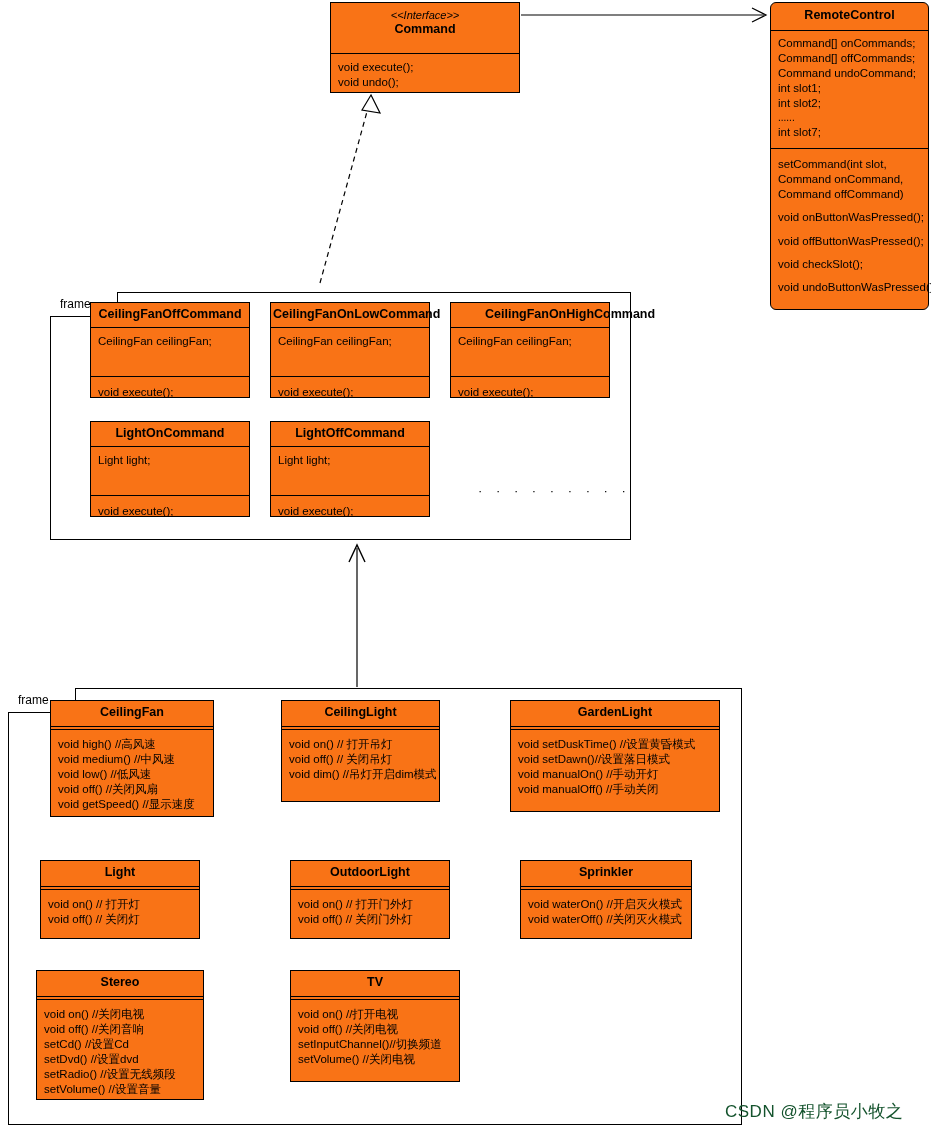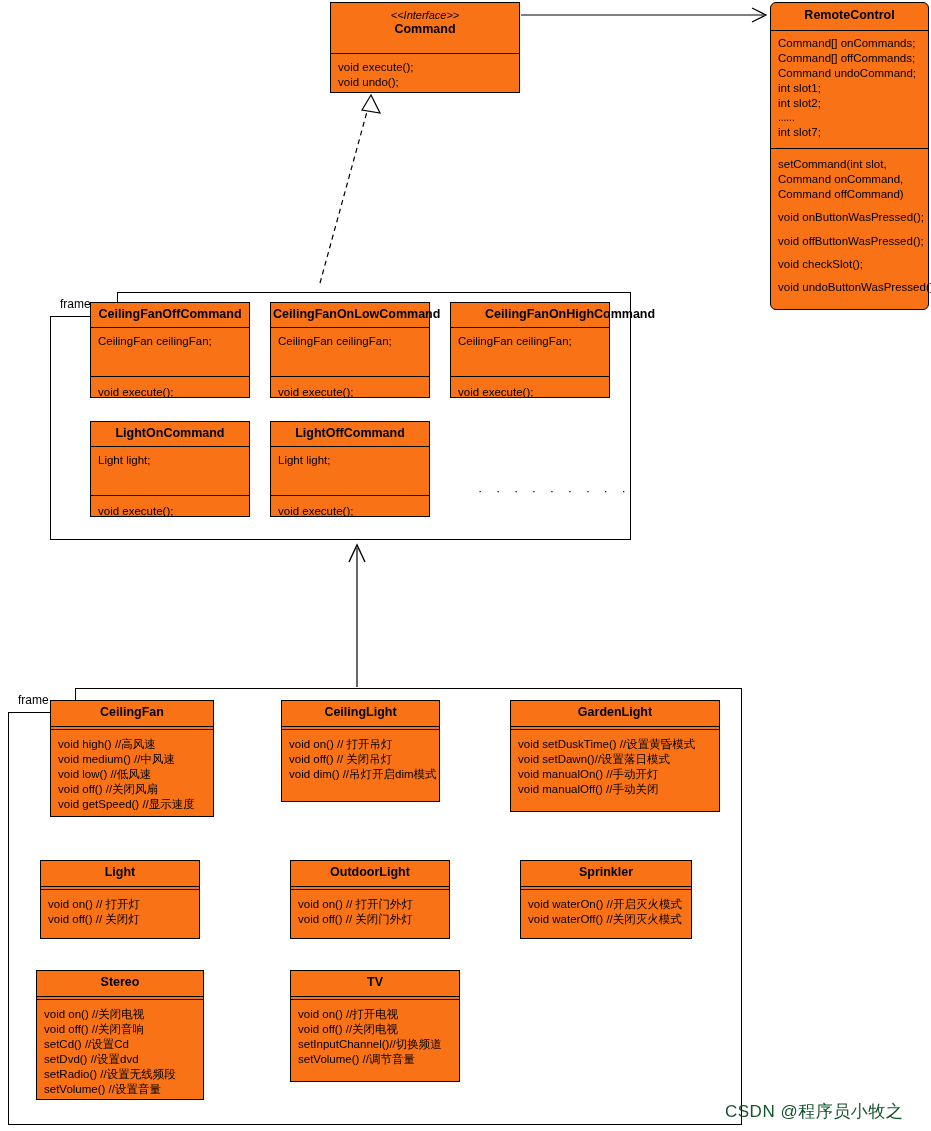--- a/index.html
+++ b/index.html
@@ -344,21 +344,21 @@
 
   <div class="umlbox" style="left:290px; top:970px; width:170px; height:112px;">
     <div class="uml-title" style="padding-top:4px;padding-bottom:5px;">
       <span>TV</span>
     </div>
     <div class="uml-sep double"></div>
     <div class="uml-compartment" style="padding-top:7px;">
       <span class="ln">void on() //打开电视</span>
       <span class="ln">void off() //关闭电视</span>
       <span class="ln">setInputChannel()//切换频道</span>
-      <span class="ln">setVolume() //调节音量</span>
+      <span class="ln">setVolume() //关闭电视</span>
     </div>
   </div>
 
   <svg class="overlay" viewBox="0 0 931 1131">
 
     <g>
       <line x1="521" y1="15" x2="764" y2="15" stroke="#000" stroke-width="1.2"></line>
       <polyline points="752,8 766,15 752,22" fill="none" stroke="#000" stroke-width="1.2"></polyline>
     </g>
 

